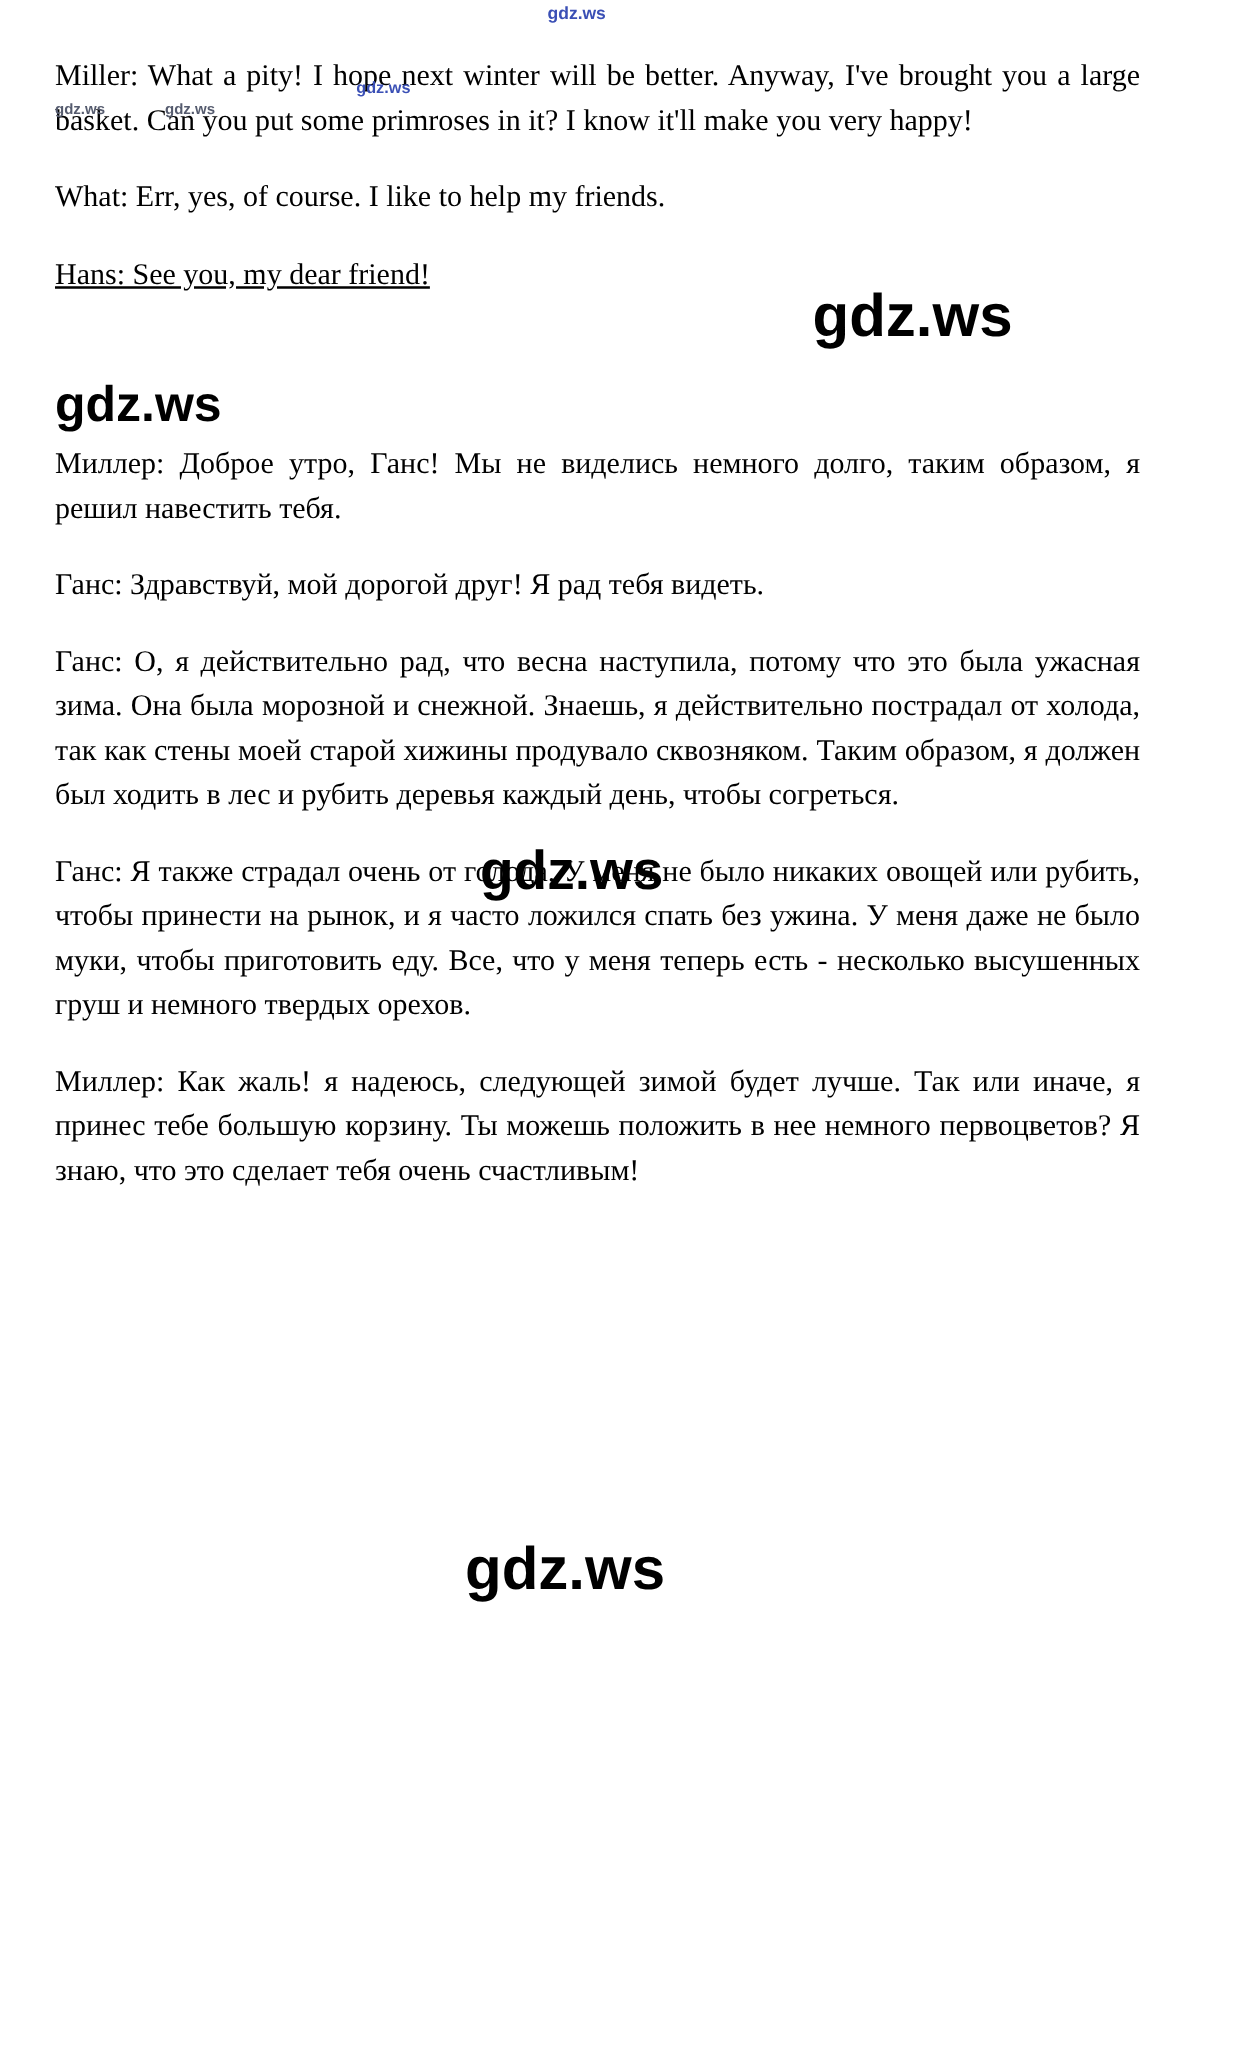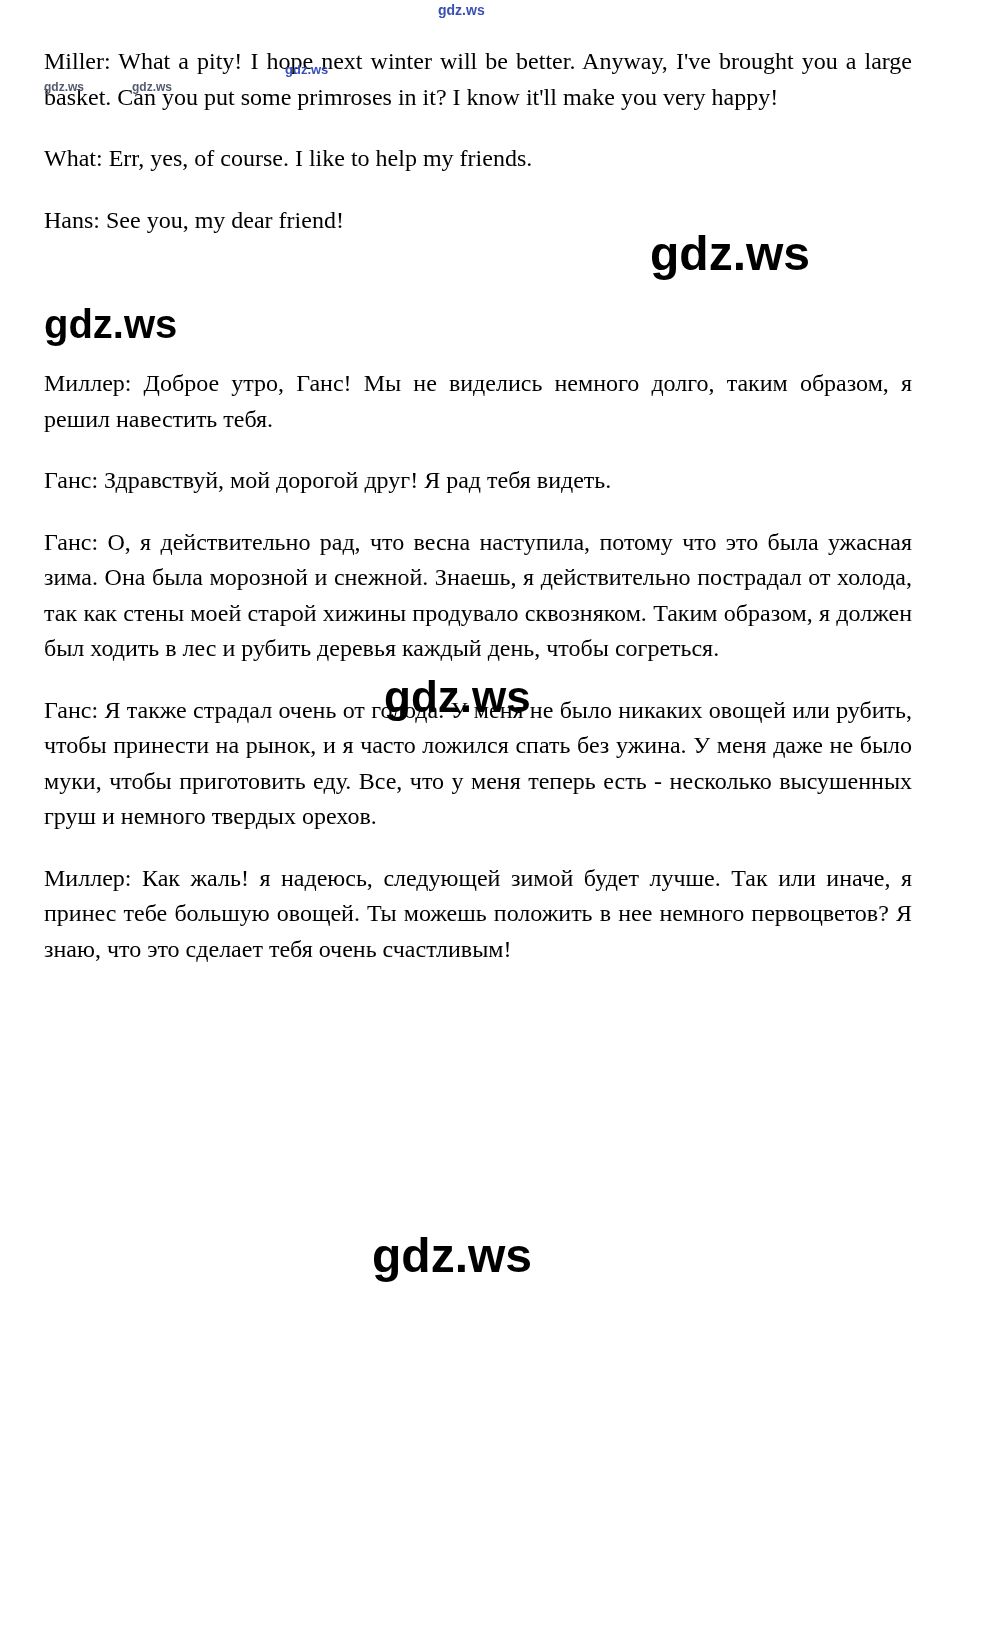--- a/index.html
+++ b/index.html
@@ -26,21 +26,22 @@
     width: 868px;
   }
   p.para {
     margin: 0 0 26px 0;
     font-size: 24px;
     line-height: 1.48;
     text-align: justify;
     text-justify: inter-word;
   }
   p.para.last-eng {
-    margin-bottom: 16px;
+    margin-bottom: 4px;
+    text-decoration: underline;
   }
   .gap-block {
     height: 112px;
   }
   
   .wm {
     position: absolute;
     font-family: Liberation Sans, sans-serif;
     font-weight: bold;
     color: #000000;
@@ -106,21 +107,21 @@
       <p class="para last-eng">Hans: See you, my dear friend!</p>
     </div>
 
     <div class="gap-block"></div>
 
     <div>
       <p class="para">Миллер: Доброе утро, Ганс! Мы не виделись немного долго, таким образом, я решил навестить тебя.</p>
       <p class="para">Ганс: Здравствуй, мой дорогой друг! Я рад тебя видеть.</p>
       <p class="para">Ганс: О, я действительно рад, что весна наступила, потому что это была ужасная зима. Она была морозной и снежной. Знаешь, я действительно пострадал от холода, так как стены моей старой хижины продувало сквозняком. Таким образом, я должен был ходить в лес и рубить деревья каждый день, чтобы согреться.</p>
       <p class="para">Ганс: Я также страдал очень от голода. У меня не было никаких овощей или рубить, чтобы принести на рынок, и я часто ложился спать без ужина. У меня даже не было муки, чтобы приготовить еду. Все, что у меня теперь есть - несколько высушенных груш и немного твердых орехов.</p>
-      <p class="para">Миллер: Как жаль! я надеюсь, следующей зимой будет лучше. Так или иначе, я принес тебе большую овощей. Ты можешь положить в нее немного первоцветов? Я знаю, что это сделает тебя очень счастливым!</p>
+      <p class="para">Миллер: Как жаль! я надеюсь, следующей зимой будет лучше. Так или иначе, я принес тебе большую корзину. Ты можешь положить в нее немного первоцветов? Я знаю, что это сделает тебя очень счастливым!</p>
     </div>
 
   </div>
 
   <div class="wm wm-top">gdz.ws</div>
   <div class="wm wm-small-1">gdz.ws</div>
   <div class="wm wm-small-2">gdz.ws</div>
   <div class="wm wm-small-3">gdz.ws</div>
   <div class="wm wm-big-1">gdz.ws</div>
   <div class="wm wm-big-2">gdz.ws</div>

